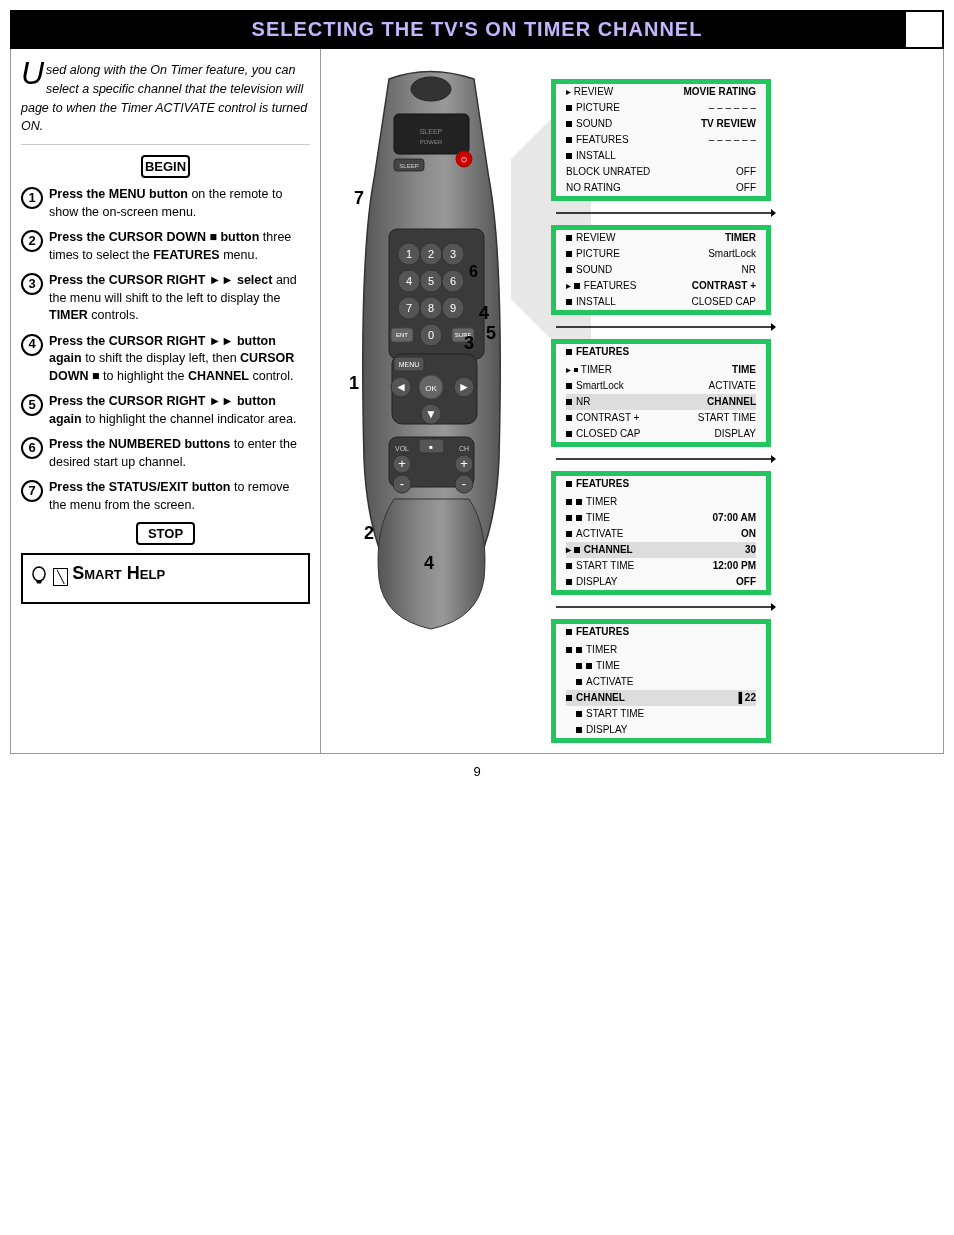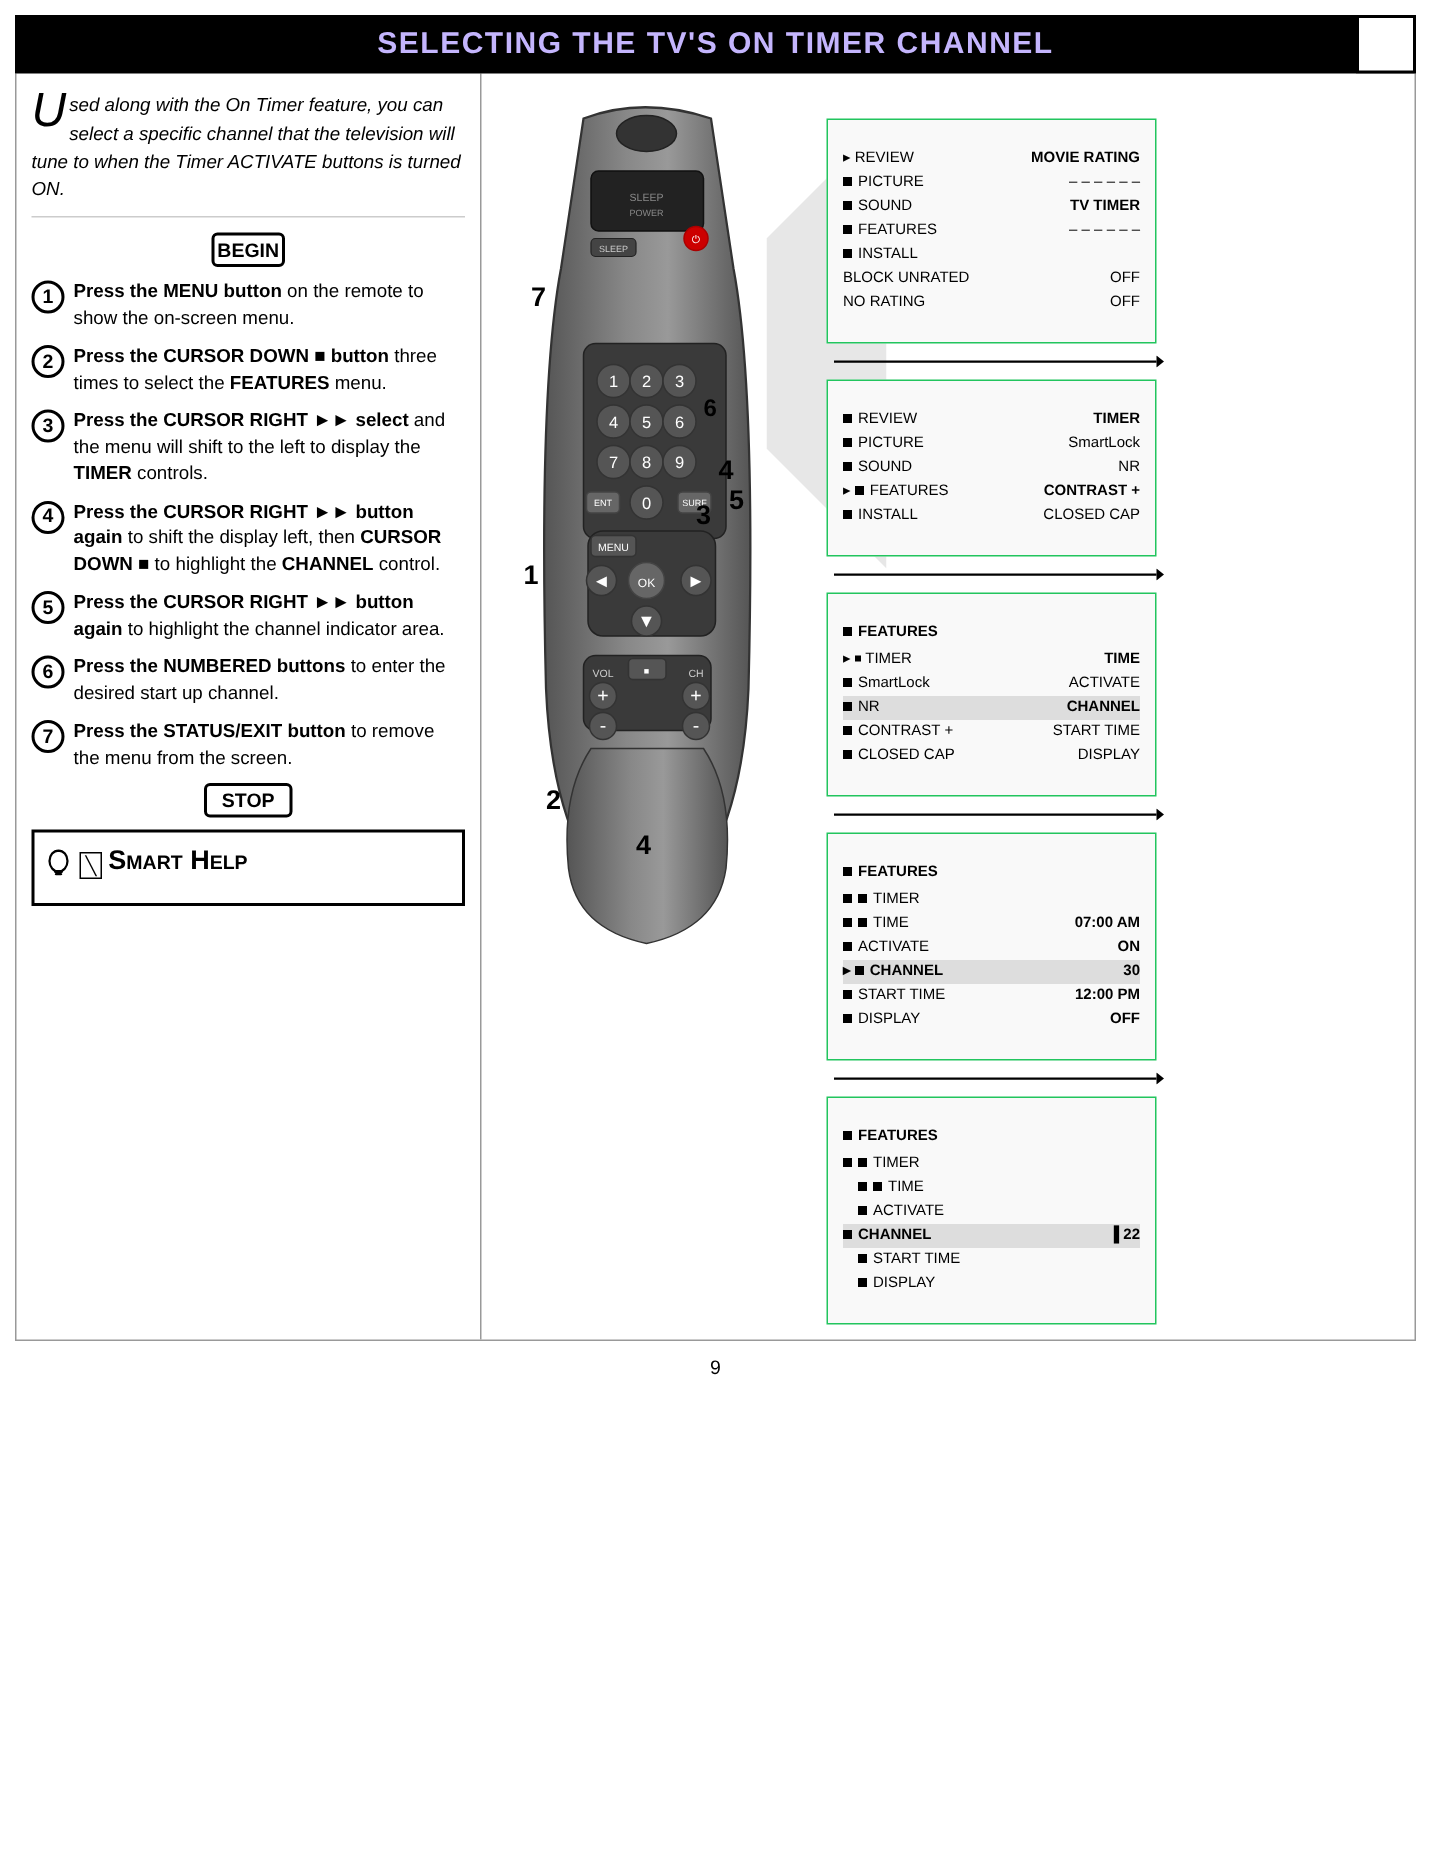--- a/index.html
+++ b/index.html
@@ -166,23 +166,23 @@
       width: 200px;
       min-width: 200px;
       position: relative;
       display: flex;
       align-items: flex-start;
       justify-content: center;
     }
 
     
     .menu-screen {
-      border: 1px solid #22c55e;
+      border: 5px solid #22c55e;
       background: #f9f9f9;
-      padding: 18px 10px;
+      padding: 0 10px;
       font-size: 11px;
       line-height: 1.6;
       position: relative;
     }
     .menu-screen .menu-row {
       display: flex;
       justify-content: space-between;
       align-items: center;
     }
     .bullet {
@@ -218,21 +218,21 @@
     <span>Selecting the TV's On Timer Channel</span>
     <div class="header-corner-box"></div>
   </div>
 
   <div class="main-content">
 
     <div class="left-panel">
 
       <div class="intro-text">
         <span class="drop-cap">U</span>
-        <span>sed along with the On Timer feature, you can select a specific channel that the television will tune to when the Timer ACTIVATE buttons is turned ON.</span>
+        <span>sed along with the On Timer feature, you can select a specific channel that the television will page to when the Timer ACTIVATE control is turned ON.</span>
       </div>
 
       <div style="text-align:center; margin-bottom:8px;">
         <span class="begin-btn">BEGIN</span>
       </div>
 
       <ol class="steps-list">
 
         <li class="step-item">
           <span class="step-number">1</span>
@@ -429,21 +429,21 @@
             <div class="menu-row">
               <span style="font-size:10px;">▸ REVIEW</span>
               <span style="font-size:10px; font-weight:bold;">MOVIE RATING</span>
             </div>
             <div class="menu-row">
               <span style="font-size:10px;"><span class="bullet"></span>PICTURE</span>
               <span style="font-size:10px;">– – – – – –</span>
             </div>
             <div class="menu-row">
               <span style="font-size:10px;"><span class="bullet"></span>SOUND</span>
-              <span style="font-size:10px; font-weight:bold;">TV TIMER</span>
+              <span style="font-size:10px; font-weight:bold;">TV REVIEW</span>
             </div>
             <div class="menu-row">
               <span style="font-size:10px;"><span class="bullet"></span>FEATURES</span>
               <span style="font-size:10px;">– – – – – –</span>
             </div>
             <div class="menu-row">
               <span style="font-size:10px;"><span class="bullet"></span>INSTALL</span>
               <span style="font-size:10px;"></span>
             </div>
             <div class="menu-row">

